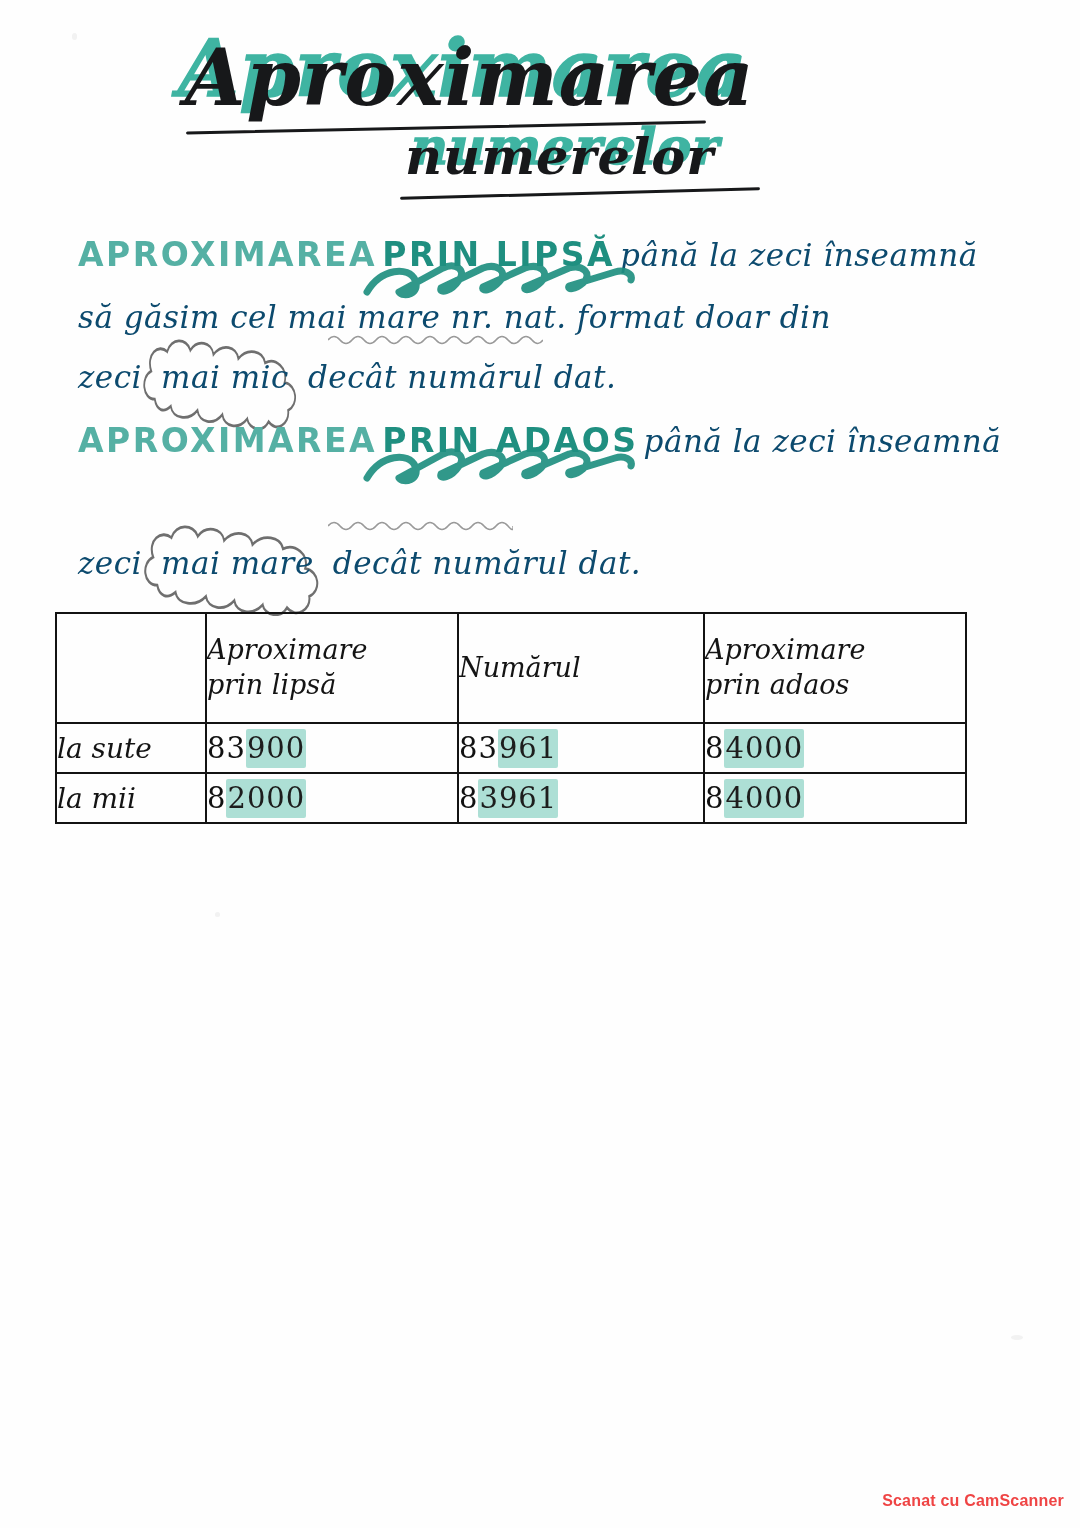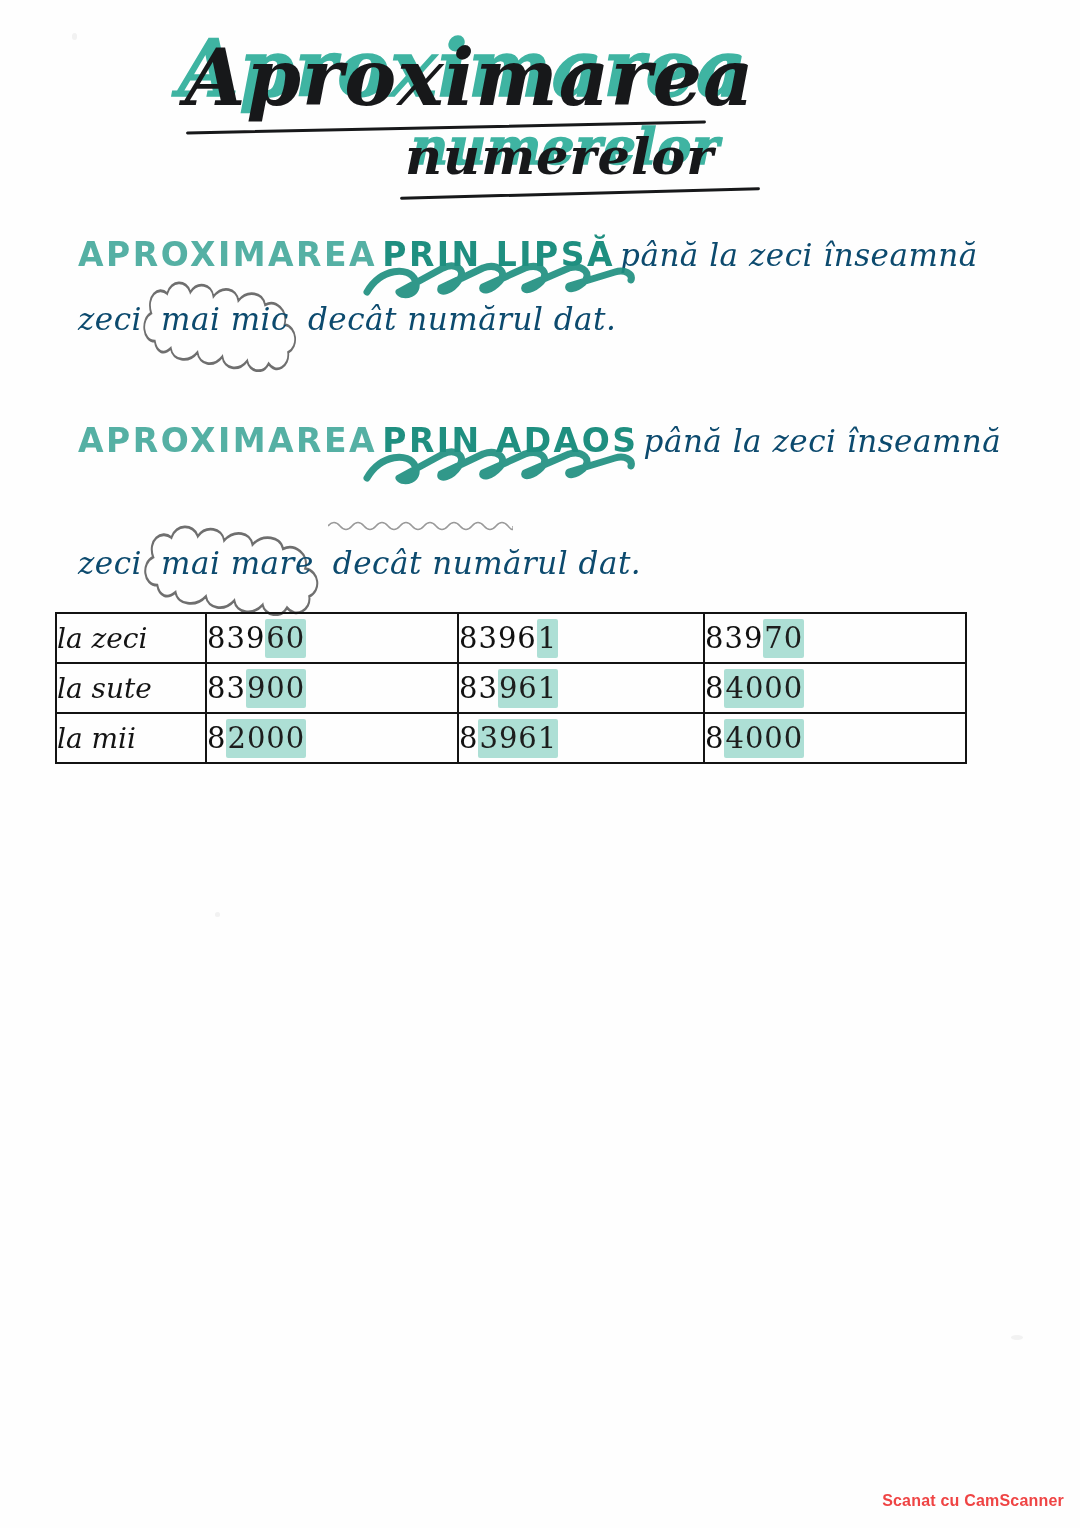--- a/index.html
+++ b/index.html
@@ -253,20 +253,26 @@
   <div class="para para-1">
     <div class="line">
       <span class="heading-caps caps-light">APROXIMAREA</span>
       <span class="heading-caps caps-dark">PRIN LIPSĂ</span>
       <span class="body-hand">până la zeci înseamnă</span>
       <svg class="scribble" viewBox="0 0 275 40" preserveAspectRatio="none">
         <path d="M4 30 C 18 6, 46 4, 52 18 C 58 32, 40 36, 36 30 L 80 6 C 92 0, 104 8, 96 18 C 88 30, 76 32, 78 26 L 120 6 C 134 1, 146 10, 136 20 C 128 29, 118 30, 120 25 L 162 6 C 176 1, 188 10, 178 20 C 170 28, 160 30, 162 25 L 206 6 C 220 2, 230 12, 220 21 C 212 28, 204 28, 206 24 L 252 10 C 262 7, 270 12, 268 18" fill="none" stroke="#1f8f80" stroke-width="7" stroke-linecap="round" stroke-linejoin="round" opacity=".92"></path>
       </svg>
     </div>
 
+    <div class="line" style="height:58px;">
+      <span class="body-hand">să găsim cel mai mare nr. nat. format doar din</span>
+      <svg class="wavy wavy-1" viewBox="0 0 215 14" preserveAspectRatio="none">
+        <path d="M0 8 Q 6 1 12 8 T 24 8 T 36 8 T 48 8 T 60 8 T 72 8 T 84 8 T 96 8 T 108 8 T 120 8 T 132 8 T 144 8 T 156 8 T 168 8 T 180 8 T 192 8 T 204 8 T 215 8" fill="none" stroke="#9a9a9a" stroke-width="1.6"></path>
+      </svg>
+    </div>
 
     <div class="line" style="height:58px;">
       <span class="body-hand">zeci</span>
       <span class="cloud-wrap">
         <svg viewBox="0 0 200 70" preserveAspectRatio="none">
           <path d="M20 48 C 6 48, 4 32, 16 28 C 10 16, 24 8, 34 14 C 38 4, 56 4, 60 13 C 68 5, 84 7, 86 16 C 96 8, 112 10, 114 19 C 124 11, 142 13, 144 22 C 156 18, 170 26, 166 36 C 180 38, 182 52, 170 56 C 172 66, 156 72, 148 64 C 142 72, 126 70, 124 62 C 114 70, 98 68, 96 59 C 86 67, 70 65, 68 56 C 58 64, 40 62, 38 53 C 30 58, 22 56, 20 48 Z" fill="none" stroke="#6f6f6f" stroke-width="2"></path>
         </svg>
         <span class="ph body-hand">mai mic</span>
       </span>
       <span class="body-hand">decât numărul dat.</span>
@@ -303,27 +309,35 @@
 
   <div class="table-wrap">
     <table class="grid">
       <colgroup>
         <col class="col-label">
           <col class="col-lipsa">
           <col class="col-numar">
           <col class="col-adaos">
       </colgroup>
       <tbody>
-
-        <tr class="data-row">
-          <td class="row-label">la zeci</td>
-          <td class="num-cell"><span>839</span><span class="hl">60</span></td>
-          <td class="num-cell"><span>8396</span><span class="hl">1</span></td>
-          <td class="num-cell"><span>839</span><span class="hl">70</span></td>
+        <tr class="head-row">
+          <td></td>
+          <td class="head-cell">
+            <div>Aproximare</div>
+            <div>prin lipsă</div>
+          </td>
+          <td class="head-cell">
+            <div>Numărul</div>
+          </td>
+          <td class="head-cell">
+            <div>Aproximare</div>
+            <div>prin adaos</div>
+          </td>
         </tr>
+
 
         <tr class="data-row">
           <td class="row-label">la sute</td>
           <td class="num-cell"><span>83</span><span class="hl">900</span></td>
           <td class="num-cell"><span>83</span><span class="hl">961</span></td>
           <td class="num-cell"><span>8</span><span class="hl">4000</span></td>
         </tr>
 
         <tr class="data-row">
           <td class="row-label">la mii</td>

